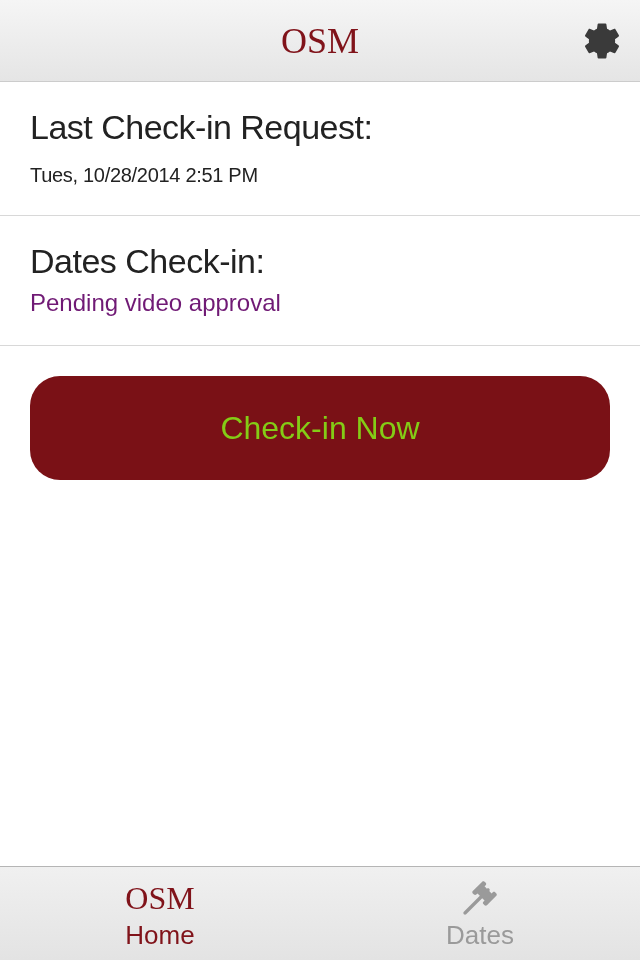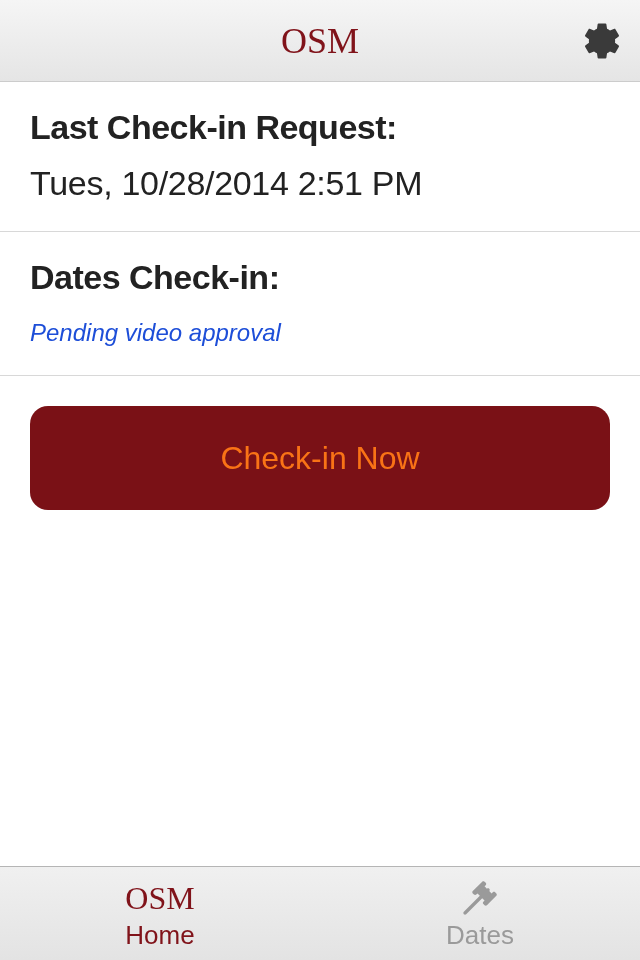--- a/index.html
+++ b/index.html
@@ -37,48 +37,47 @@
       align-items: center;
       justify-content: center;
       cursor: pointer;
     }
     .section {
       padding: 26px 30px 28px 30px;
       border-bottom: 1px solid #d8d8d8;
     }
     .section-heading {
       font-size: 34px;
-      font-weight: 700;
+      font-weight: 400;
       color: #222;
       margin-bottom: 6px;
       letter-spacing: -0.5px;
     }
     .section-value {
-      font-size: 34px;
+      font-size: 20px;
       color: #222;
       letter-spacing: -0.3px;
       margin-top: 17px;
     }
     .section-status {
       font-size: 24px;
-      color: #1d4ed8;
-      margin-top: 22px;
-      font-style: italic;
+      color: #701a75;
+      margin-top: 8px;
     }
     .button-area {
       padding: 30px;
     }
     .primary-btn {
       width: 100%;
       height: 104px;
       background: #7a1116;
-      color: #f97316;
+      color: #84cc16;
       font-size: 32px;
       border: none;
-      border-radius: 18px;
+      border-radius: 30px;
       cursor: pointer;
       font-family: inherit;
     }
     .tabbar {
       position: absolute;
       left: 0;
       right: 0;
       bottom: 0;
       height: 94px;
       background: linear-gradient(to bottom, #f0f0f0 0%, #e3e3e3 100%);

